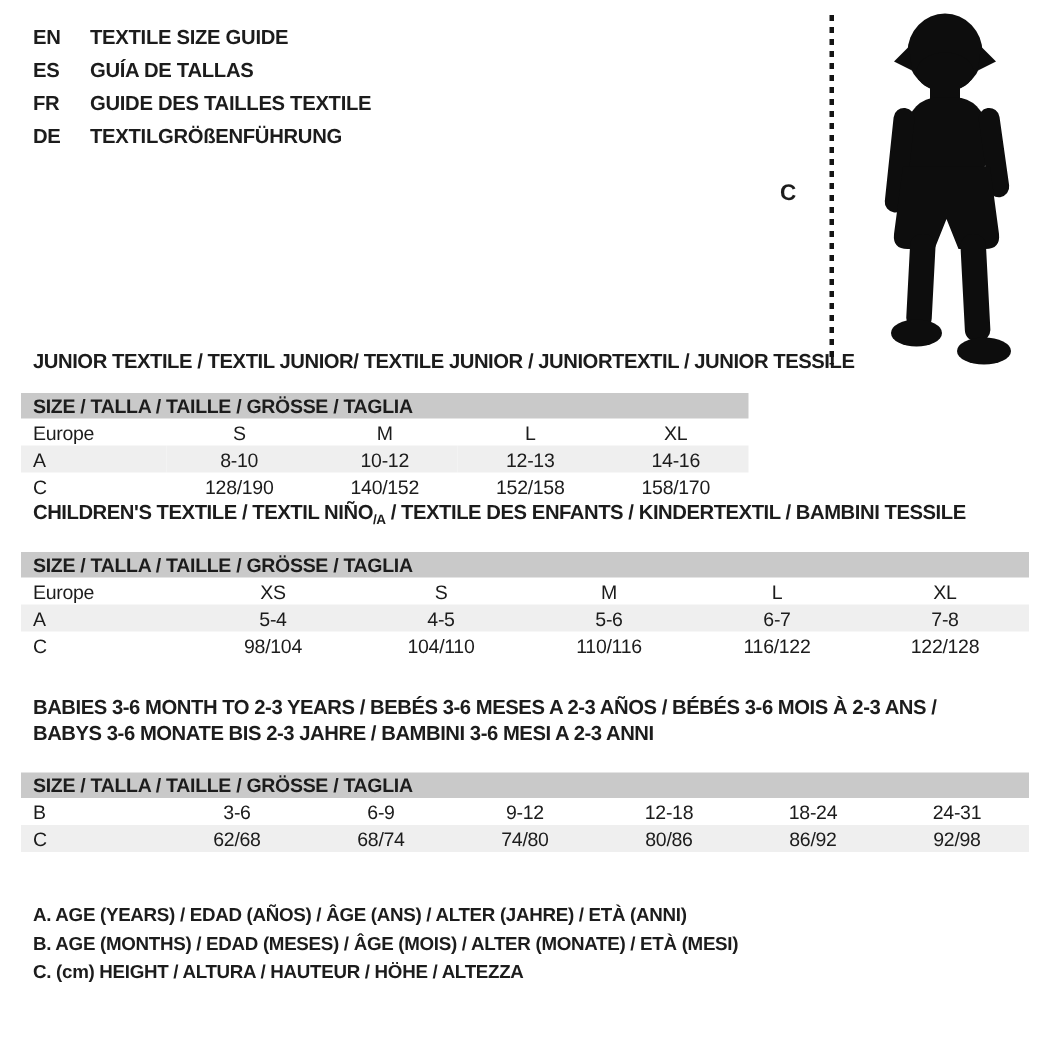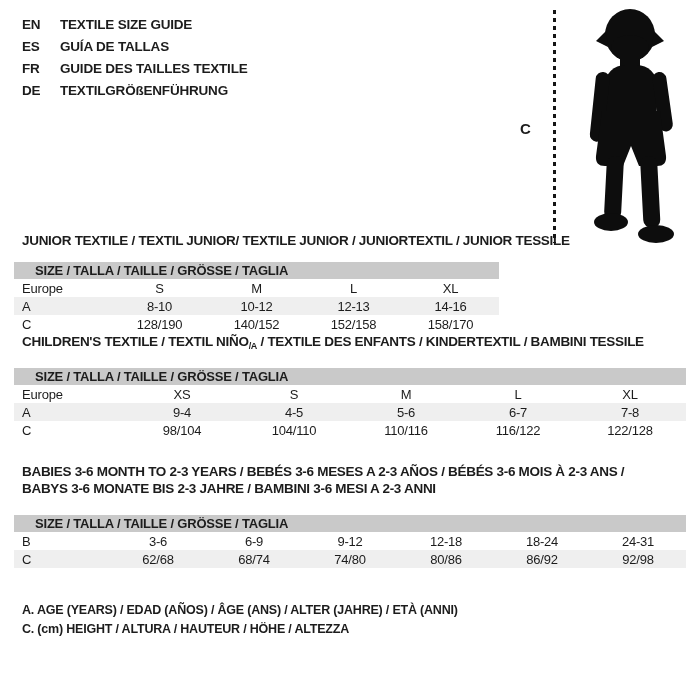--- a/index.html
+++ b/index.html
@@ -34,21 +34,21 @@
   .sec3 { margin-top:14px; }
   .sec1 .section-title, .sec2 .section-title { margin-bottom:13px; }
   .sec3 .title-block { margin-bottom:18px;margin-top:24px; }
   .sub-a { font-size:9px; vertical-align:-3px; }
 
   table { border-collapse:collapse; table-layout:fixed; }
   .tbl-junior { width:485px; }
   .tbl-wide { width:672px; }
   td { font-size:13px; letter-spacing:-0.2px; height:18px; padding:0; vertical-align:middle; }
   .size-header-cell {
-    background:#c9c9c9; font-weight:700; font-size:13px; height:17px; padding-left:21px; text-align:left;
+    background:#c9c9c9; font-weight:700; font-size:13px; height:17px; padding-left:8px; text-align:left;
   }
   .label-col { width:70px; padding-left:8px; text-align:left; font-weight:400; }
   .data-cell { text-align:center; font-weight:400; }
   tr.striped td { background:#efefef; }
 
   
   .notes { margin-top:33px; }
   .note-line { font-size:12.5px; font-weight:700; letter-spacing:-0.2px; line-height:19px; padding-left:8px; }
 </style>
 </head>
@@ -137,21 +137,21 @@
       <tr>
         <td class="label-col">Europe</td>
         <td class="data-cell">XS</td>
         <td class="data-cell">S</td>
         <td class="data-cell">M</td>
         <td class="data-cell">L</td>
         <td class="data-cell">XL</td>
       </tr>
       <tr class="striped">
         <td class="label-col">A</td>
-        <td class="data-cell">9-4</td>
+        <td class="data-cell">5-4</td>
         <td class="data-cell">4-5</td>
         <td class="data-cell">5-6</td>
         <td class="data-cell">6-7</td>
         <td class="data-cell">7-8</td>
       </tr>
       <tr>
         <td class="label-col">C</td>
         <td class="data-cell">98/104</td>
         <td class="data-cell">104/110</td>
         <td class="data-cell">110/116</td>
@@ -189,16 +189,17 @@
         <td class="data-cell">80/86</td>
         <td class="data-cell">86/92</td>
         <td class="data-cell">92/98</td>
       </tr>
     </tbody>
       </table>
   </section>
 
   <div class="notes">
     <div class="note-line">A. AGE (YEARS) / EDAD (AÑOS) / ÂGE (ANS) / ALTER (JAHRE) / ETÀ (ANNI)</div>
+    <div class="note-line">B. AGE (MONTHS) / EDAD (MESES) / ÂGE (MOIS) / ALTER (MONATE) / ETÀ (MESI)</div>
     <div class="note-line">C. (cm) HEIGHT / ALTURA / HAUTEUR / HÖHE / ALTEZZA</div>
   </div>
 
 </div>
 
 </body></html>

